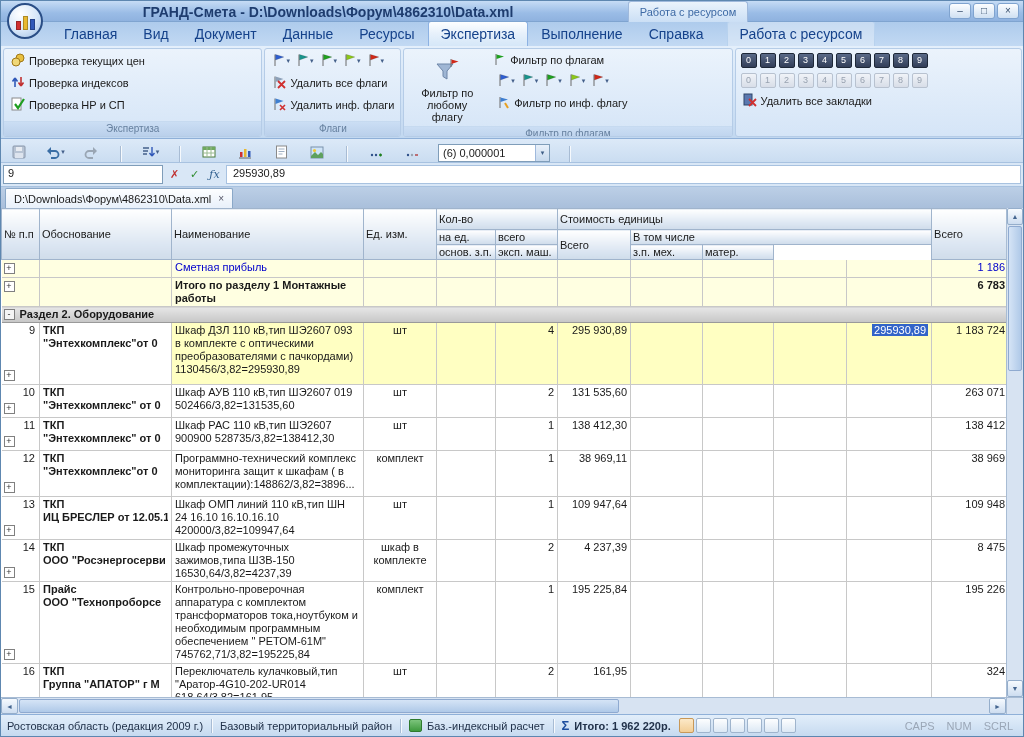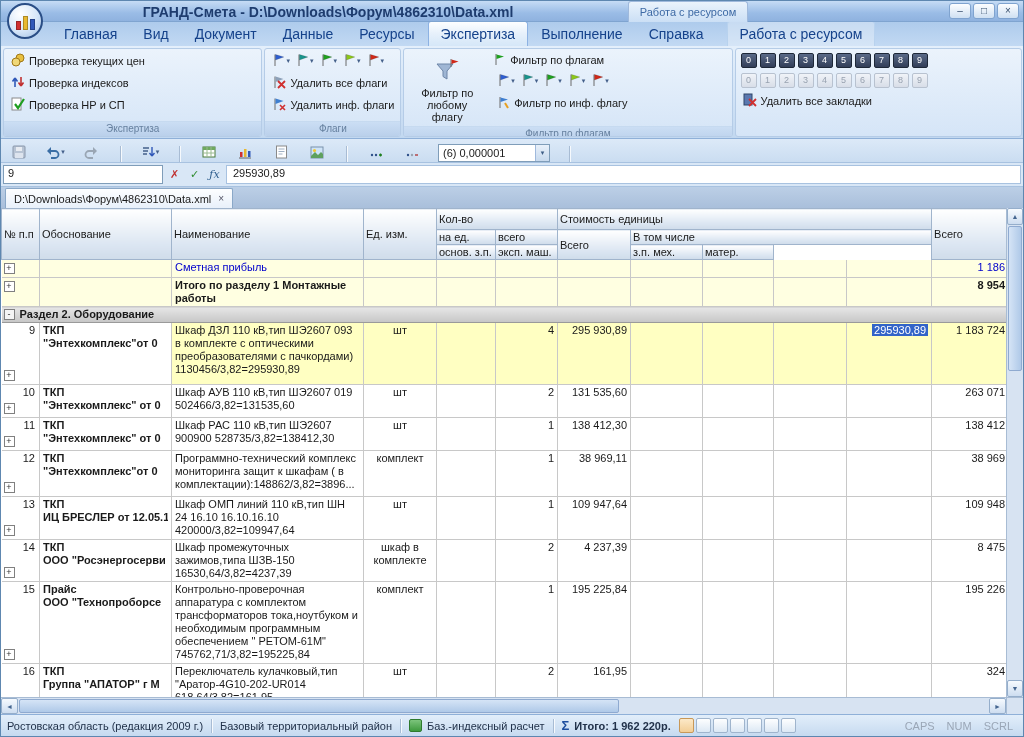--- a/index.html
+++ b/index.html
@@ -505,21 +505,21 @@
               <td class="c-just"></td>
               <td class="c-name"><span class="sm-bold">Итого по разделу 1 Монтажные работы</span></td>
               <td class="c-unit"></td>
               <td class="c-qty1"></td>
               <td class="c-qty2"></td>
               <td class="c-price"></td>
               <td class="c-ozp"></td>
               <td class="c-em"></td>
               <td class="c-zpm"></td>
               <td class="c-mat"></td>
-              <td class="c-tot"><span class="sm-bold">8 954</span></td>
+              <td class="c-tot"><span class="sm-bold">6 783</span></td>
             </tr>
             <tr class="row-section" style="height: 15px;">
               <td colspan="12"><span class="exp top">-</span><span>Раздел 2. Оборудование</span></td>
             </tr>
             <tr class="current" style="height: 62px;">
               <td class="c-num">
                 <div class="numv">9</div>
                 <span class="exp bottom">+</span>
               </td>
               <td class="c-just">

